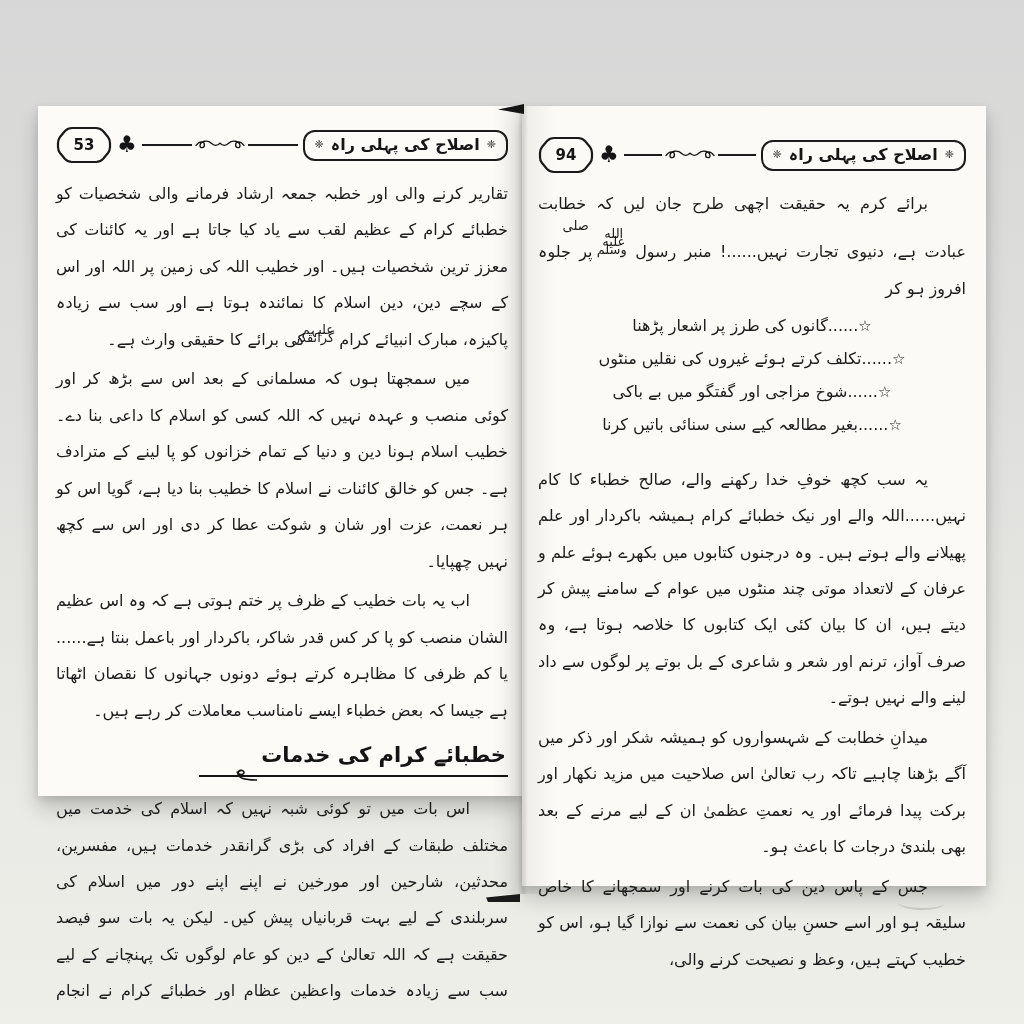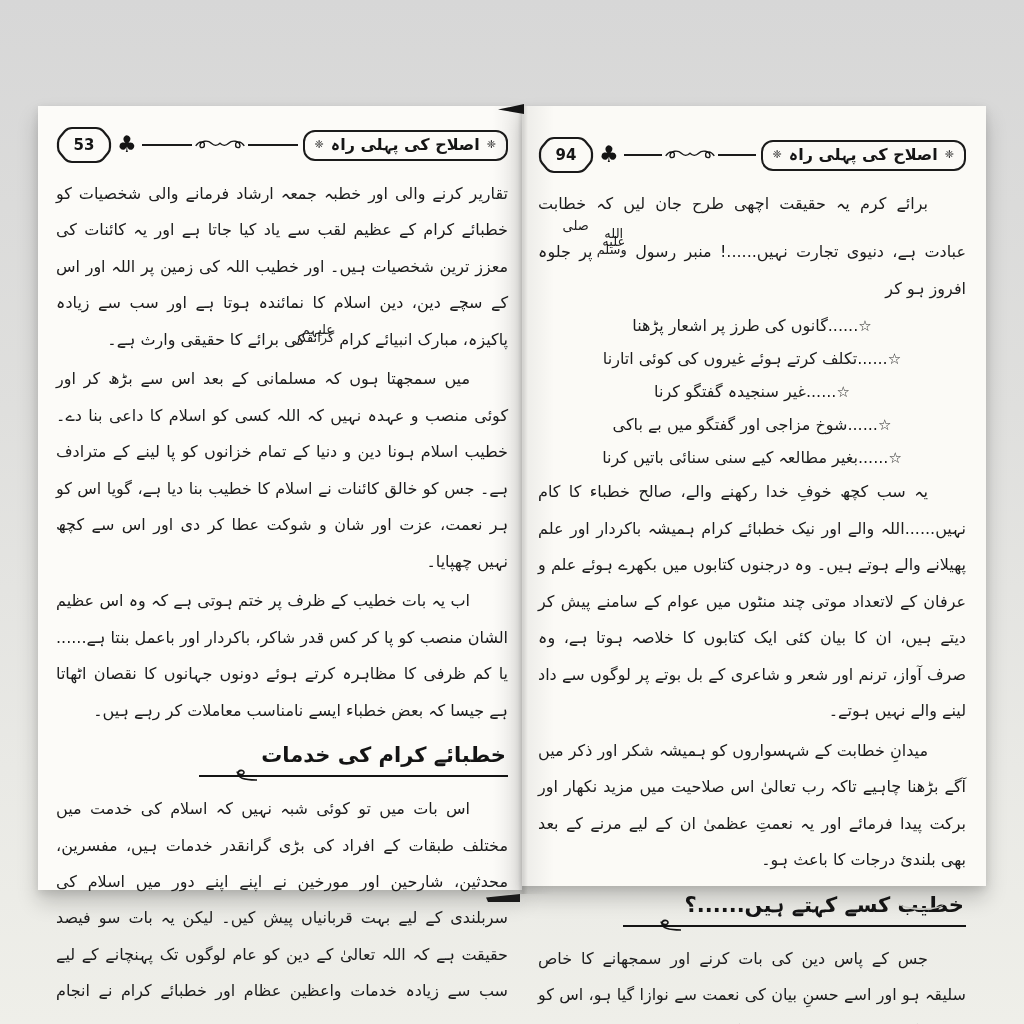--- a/index.html
+++ b/index.html
@@ -2,21 +2,21 @@
 <html lang="ur"><head>
 <meta charset="utf-8">
 <style>
   html,body{margin:0;padding:0;}
   body{width:1024px;height:1024px;overflow:hidden;font-family:"DejaVu Sans",sans-serif;}
   .scene{position:relative;width:1024px;height:1024px;
          background:linear-gradient(180deg,#d7d7d7 0%,#dfdfdd 40%,#e9e9e5 75%,#efefe9 100%);}
   .book{position:absolute;left:38px;top:106px;width:948px;height:802px;}
   .page{position:absolute;top:0;box-sizing:border-box;background:#fcfbf8;
         box-shadow:0 12px 20px rgba(0,0,0,0.20),0 3px 8px rgba(0,0,0,0.10);}
-  .page.left{left:0;width:484px;height:784px;padding:20px 14px 0 18px;}
+  .page.left{left:0;width:484px;height:690px;padding:20px 14px 0 18px;}
   .page.right{left:484px;width:464px;height:780px;padding:30px 20px 0 16px;background:#fbfaf6;}
   .gutter{position:absolute;top:0;left:454px;width:62px;height:788px;pointer-events:none;
           background:linear-gradient(90deg,rgba(0,0,0,0) 0%,rgba(0,0,0,0.06) 42%,rgba(0,0,0,0.16) 50%,rgba(0,0,0,0.05) 58%,rgba(0,0,0,0) 100%);}
   .fold-top{position:absolute;left:460px;top:-2px;width:26px;height:10px;background:#141414;
             clip-path:polygon(100% 0,100% 100%,0 55%);}
   .fold-bottom{position:absolute;left:448px;top:788px;width:34px;height:8px;background:#1a1a1a;
             clip-path:polygon(0 45%,100% 0,100% 100%,6% 100%);}
   .curl{position:absolute;left:860px;top:790px;width:46px;height:12px;
         border-bottom:2px solid #c8c8c2;border-radius:0 0 55% 65%;}
   
@@ -34,21 +34,21 @@
   .cartouche .title{font-size:16px;font-weight:bold;color:#151515;white-space:nowrap;}
   .cartouche .end-orn{font-size:11px;color:#151515;line-height:1;}
   
   .page-content{direction:rtl;text-align:justify;text-align-last:start;color:#1c1c1c;}
   .para{margin:0 0 3px;font-size:16px;line-height:2.28;}
   .para.indent{text-indent:38px;}
   .honorific{display:inline-block;width:26px;font-size:13px;line-height:8px;text-align:center;
              vertical-align:3px;color:#1c1c1c;}
   .honorific.narrow{width:24px;}
   
-  .star-list{margin:2px 0 0;}
+  .star-list{margin:2px 0 20px;}
   .star-item{text-align:center;text-align-last:center;font-size:16px;line-height:2.05;}
   .star-item .star{font-size:15px;letter-spacing:1px;}
   
   .heading-row{text-align:right;text-align-last:right;margin:14px 0 14px;}
   .heading-underline{display:inline-block;position:relative;border-bottom:2.5px solid #141414;
                      padding:0 2px 8px 62px;}
   .heading-text{font-size:21px;font-weight:bold;color:#141414;}
   .heading-orn{position:absolute;left:34px;bottom:-7px;}
 </style>
 </head>
@@ -124,37 +124,28 @@
         </span>
       </div>
 
       <div class="page-content">
         <p class="para indent"><span>برائے کرم یہ حقیقت اچھی طرح جان لیں کہ خطابت عبادت ہے، دنیوی تجارت نہیں......!   منبر رسول</span>
           <span class="honorific">صلى الله عليه وسلم</span>
           <span>پر جلوہ افروز ہو کر</span></p>
 
         <div class="star-list">
           <div class="star-item"><span class="star">☆</span><span>......</span><span>گانوں کی طرز پر اشعار پڑھنا</span></div>
-          <div class="star-item"><span class="star">☆</span><span>......</span><span>تکلف کرتے ہوئے غیروں کی کوئی اتارنا</span></div>
-          <div class="star-item"><span class="star">☆</span><span>......</span><span>غیر سنجیدہ گفتگو کرنا</span></div>
+          <div class="star-item"><span class="star">☆</span><span>......</span><span>تکلف کرتے ہوئے غیروں کی نقلیں منٹوں</span></div>
           <div class="star-item"><span class="star">☆</span><span>......</span><span>شوخ مزاجی اور گفتگو میں بے باکی</span></div>
           <div class="star-item"><span class="star">☆</span><span>......</span><span>بغیر مطالعہ کیے سنی سنائی باتیں کرنا</span></div>
         </div>
 
         <p class="para indent">یہ سب کچھ خوفِ خدا رکھنے والے، صالح خطباء کا کام نہیں......اللہ والے اور نیک خطبائے کرام ہمیشہ باکردار اور علم پھیلانے والے ہوتے ہیں۔ وہ درجنوں کتابوں میں بکھرے ہوئے علم و عرفان کے لاتعداد موتی چند منٹوں میں عوام کے سامنے پیش کر دیتے ہیں، ان کا بیان کئی ایک کتابوں کا خلاصہ ہوتا ہے، وہ صرف آواز، ترنم اور شعر و شاعری کے بل بوتے پر لوگوں سے داد لینے والے نہیں ہوتے۔</p>
         <p class="para indent">میدانِ خطابت کے شہسواروں کو ہمیشہ شکر اور ذکر میں آگے بڑھنا چاہیے تاکہ رب تعالیٰ اس صلاحیت میں مزید نکھار اور برکت پیدا فرمائے اور یہ نعمتِ عظمیٰ ان کے لیے مرنے کے بعد بھی بلندیٔ درجات کا باعث ہو۔</p>
 
-        <div class="heading-row">
-          <span class="heading-underline">
-            <svg class="heading-orn" width="26" height="15" viewBox="0 0 26 15">
-              <path d="M24 13 C12 13 5 11 5 6.5 C5 2.5 11 2.5 11 5.5 C11 8.5 5 8.5 4 4.5" fill="none" stroke="#141414" stroke-width="1.6"></path>
-            </svg>
-            <span class="heading-text">خطیب کسے کہتے ہیں......؟</span>
-          </span>
-        </div>
 
         <p class="para indent">جس کے پاس دین کی بات کرنے اور سمجھانے کا خاص سلیقہ ہو اور اسے حسنِ بیان کی نعمت سے نوازا گیا ہو، اس کو خطیب کہتے ہیں، وعظ و نصیحت کرنے والی،</p>
       </div>
     </div>
 
     <div class="gutter"></div>
     <div class="fold-top"></div>
     <div class="fold-bottom"></div>
     <div class="curl"></div>
   </div>

